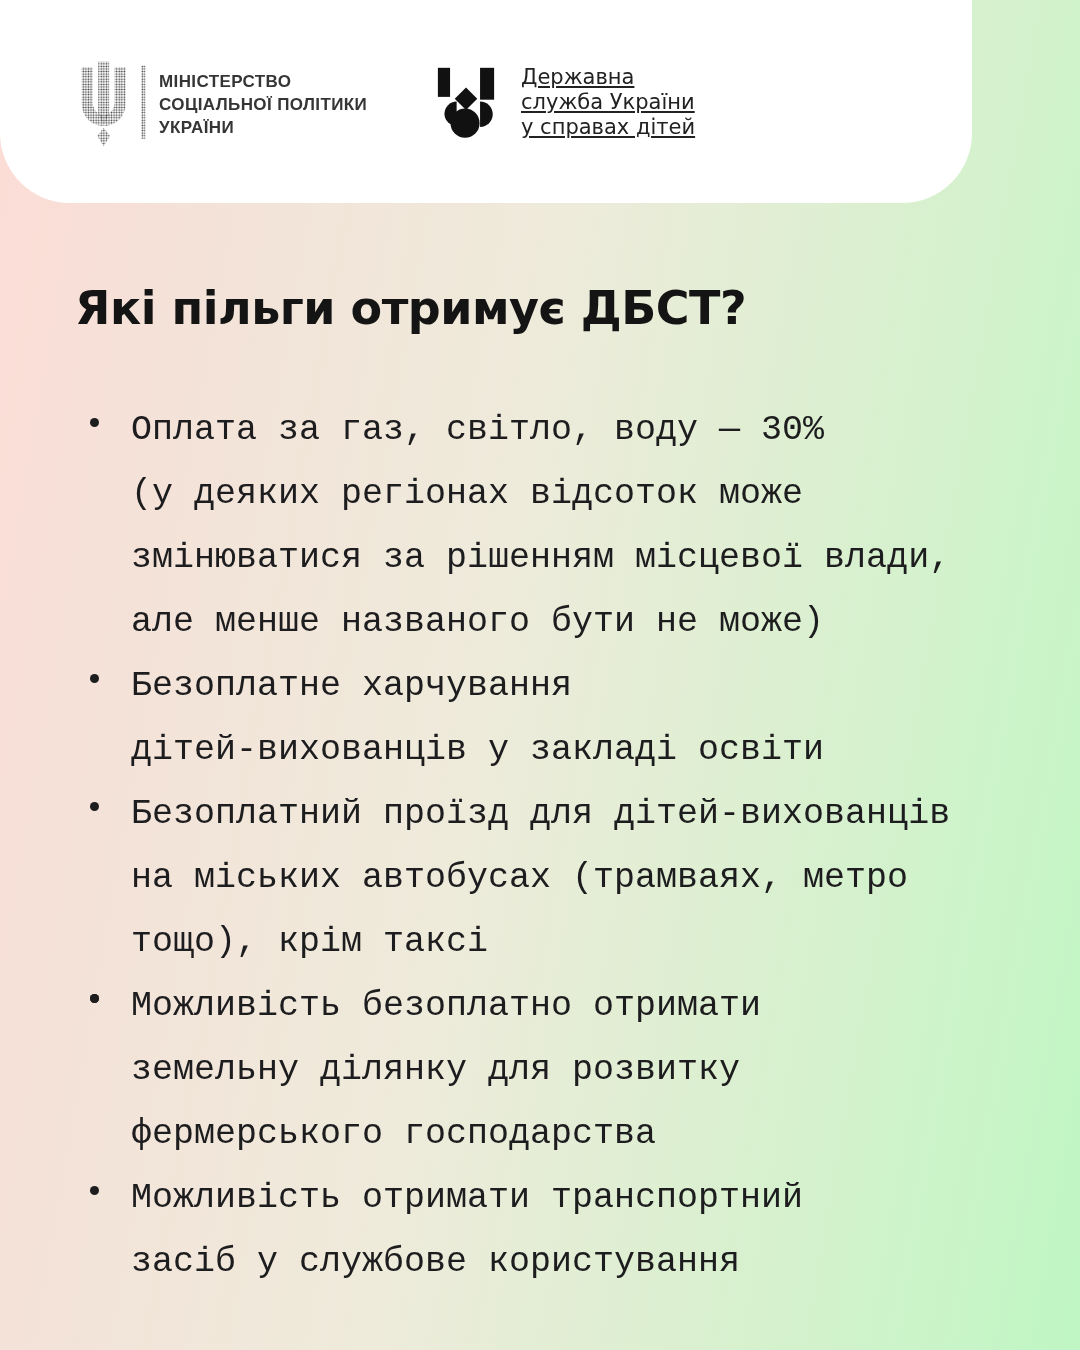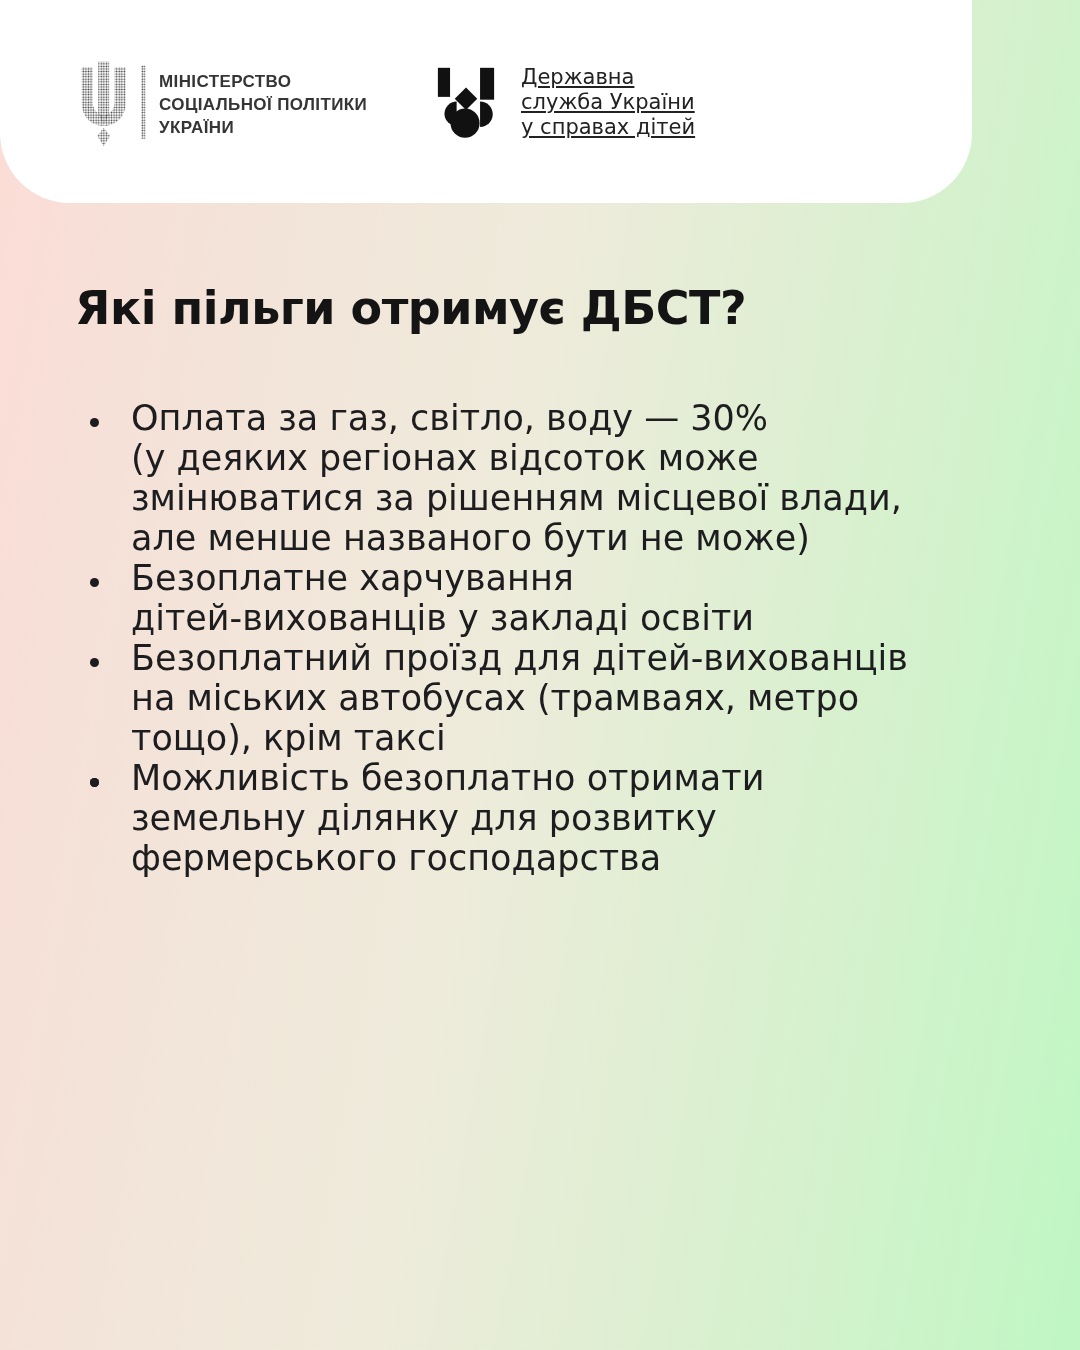--- a/index.html
+++ b/index.html
@@ -35,22 +35,23 @@
   
   .content { position:absolute; left:75px; top:268px; width:960px;margin-top:12px; }
   .title {
     font-family:"DejaVu Sans","Liberation Sans",sans-serif;
     font-weight:bold; font-size:46px; line-height:56px;
     color:#141414; letter-spacing:-0.5px;
   }
   .benefits { list-style:none; margin-top:62px; }
   .benefits li {
     position:relative; padding-left:56px;
-    font-size:35px; line-height:40px; color:#1d1d1f;
+    font-size:35px; line-height:64px; color:#1d1d1f;
     white-space:pre-line;
+    font-family:Liberation Mono, monospace;
   }
   .benefits li .bullet-dot {
     position:absolute; left:15px; top:20px;
     width:9px; height:9px; border-radius:50%; background:#1d1d1f;
   }
 </style>
 </head>
 <body>
 
 <div class="poster">
@@ -112,16 +113,18 @@
 але менше названого бути не може)</span></li>
       <li><span class="bullet-dot"></span><span>Безоплатне харчування
 дітей-вихованців у закладі освіти</span></li>
       <li><span class="bullet-dot"></span><span>Безоплатний проїзд для дітей-вихованців
 на міських автобусах (трамваях, метро
 тощо), крім таксі</span></li>
       <li><span class="bullet-dot"></span></li>
       <li><span class="bullet-dot"></span><span>Можливість безоплатно отримати
 земельну ділянку для розвитку
 фермерського господарства</span></li>
+      <li><span class="bullet-dot"></span><span>Можливість отримати транспортний
+засіб у службове користування</span></li>
     </ul>
   </div>
 
 </div>
 
 </body></html>

